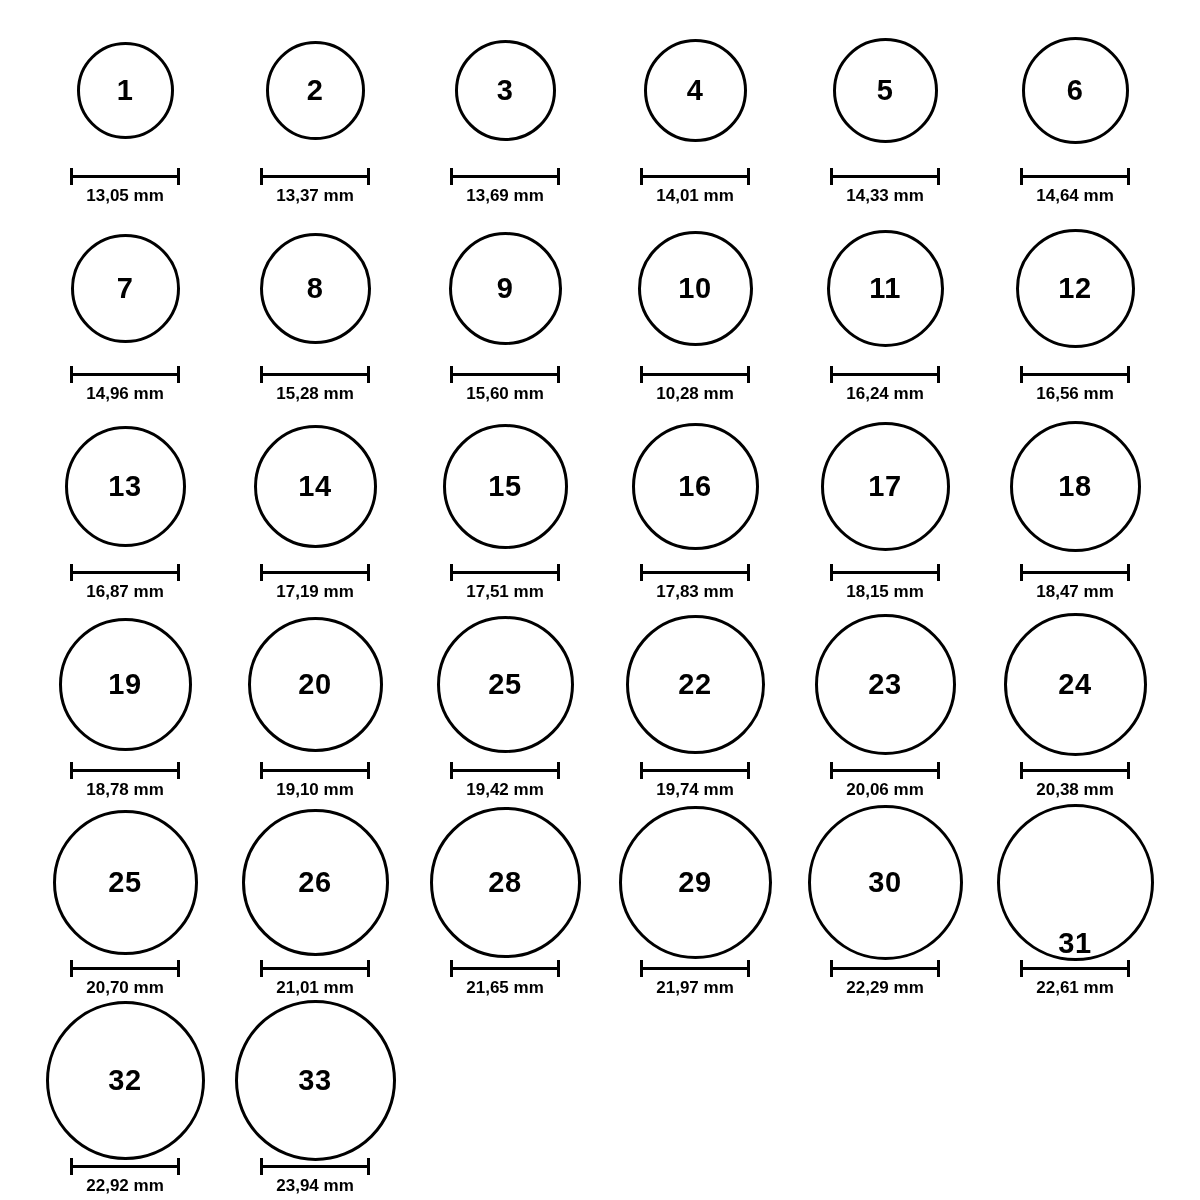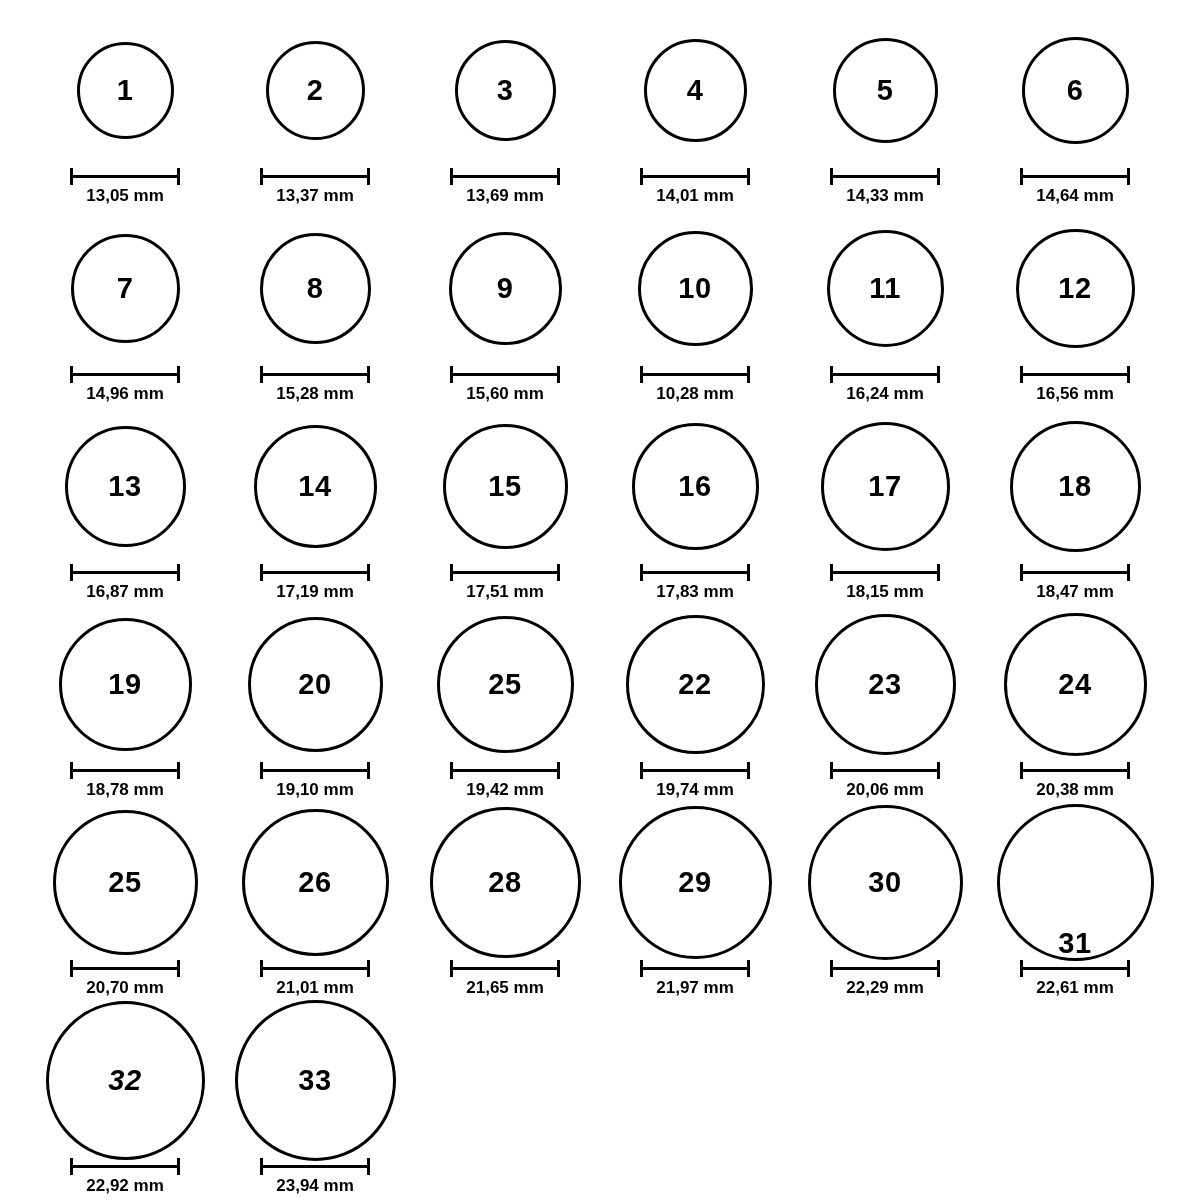--- a/index.html
+++ b/index.html
@@ -486,21 +486,21 @@
         </div>
         <div class="measure">
           <div class="bar"></div>
           <div class="cap left"></div>
           <div class="cap right"></div>
         </div>
         <div class="mm">22,61 mm</div>
       </div>
       <div class="cell">
         <div class="ring-wrap">
-          <div class="ring" style="width: 159px; height: 159px; font-style: italic;">
+          <div class="ring" style="width: 159px; height: 159px;">
             <div class="ring-label">32</div>
           </div>
         </div>
         <div class="measure">
           <div class="bar"></div>
           <div class="cap left"></div>
           <div class="cap right"></div>
         </div>
         <div class="mm">22,92 mm</div>
       </div>

